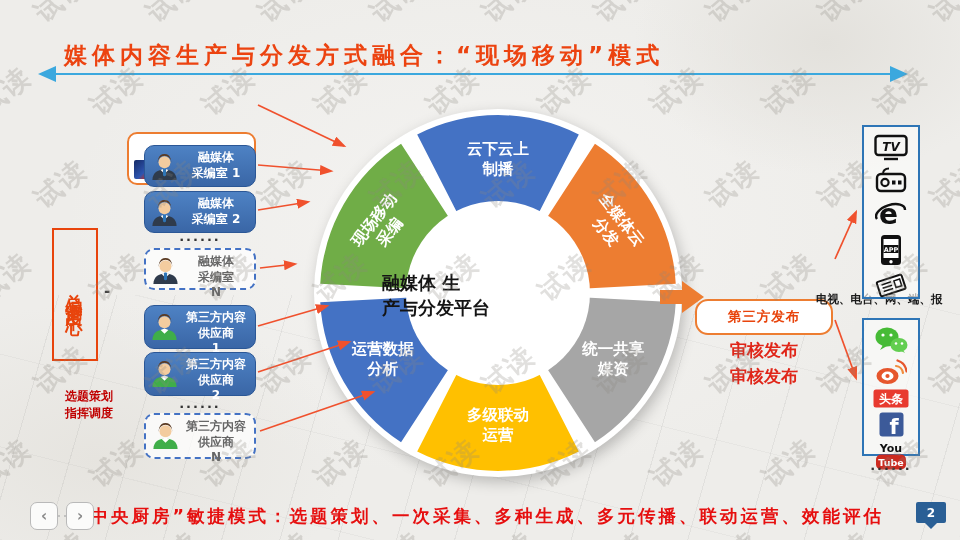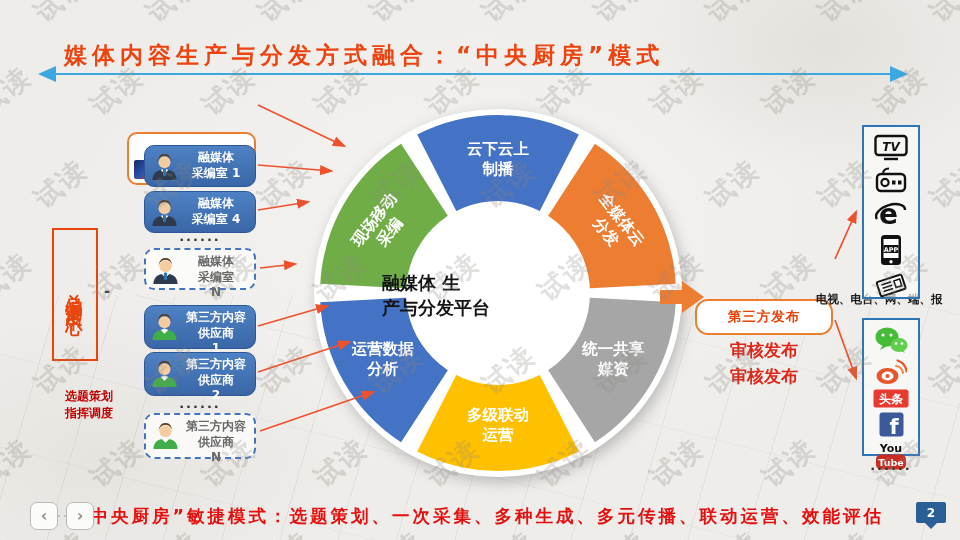--- a/index.html
+++ b/index.html
@@ -72,21 +72,21 @@
       display:flex;align-items:center;justify-content:center;}
   .page-tag::after{content:"";position:absolute;left:9px;top:21px;border:6px solid transparent;
       border-top-color:#2A5F95;border-bottom-width:0;}
 </style>
 </head>
 <body>
 
 <div class="stage">
   <div class="grid-lines"></div>
 
-  <div class="page-title">媒体内容生产与分发方式融合：“中央厨房”模式</div>
+  <div class="page-title">媒体内容生产与分发方式融合：“现场移动”模式</div>
 
   <svg class="overlay" width="960" height="540">
     <defs>
       <marker id="ah" markerWidth="9" markerHeight="8" refX="6.5" refY="3" orient="auto">
         <path d="M0 0L8 3L0 6Z" fill="#F0512D"></path>
       </marker>
       <marker id="bh" markerWidth="10" markerHeight="10" refX="7" refY="4" orient="auto-start-reverse">
         <path d="M0 0L9 4L0 8Z" fill="#3BA8DE"></path>
       </marker>
     </defs>
@@ -127,21 +127,21 @@
       </div>
       <div class="lbox solid" style="top: 191px; height: 42px;">
         <span class="avatar"><svg width="29" height="29" viewBox="0 0 30 30">
             <path d="M8 11a7 7 0 0 1 14 0c0-2-.5-9-7-9s-7 7-7 9z" fill="#5A3A22"></path>
             <circle cx="15" cy="10.5" r="6.2" fill="#F3CC9F"></circle>
             <path d="M2.5 29c0-7.5 5.5-11 12.5-11s12.5 3.5 12.5 11z" fill="#2F3B4C"></path>
             <path d="M11 18.5l4 4 4-4-4-1.5z" fill="#fff"></path>
             <rect x="13.4" y="17" width="3.2" height="8" rx="1.2" fill="#2E75B6"></rect>
           </svg></span>
         <div>融媒体</div>
-        <div>采编室 4</div>
+        <div>采编室 2</div>
       </div>
       <div class="ldots" style="top: 229px;">......</div>
       <div class="lbox dashed" style="top: 248px; height: 42px;">
         <span class="avatar"><svg width="29" height="29" viewBox="0 0 30 30">
             <path d="M8 11a7 7 0 0 1 14 0c0-2-.5-9-7-9s-7 7-7 9z" fill="#5A3A22"></path>
             <circle cx="15" cy="10.5" r="6.2" fill="#F3CC9F"></circle>
             <path d="M2.5 29c0-7.5 5.5-11 12.5-11s12.5 3.5 12.5 11z" fill="#2F3B4C"></path>
             <path d="M11 18.5l4 4 4-4-4-1.5z" fill="#fff"></path>
             <rect x="13.4" y="17" width="3.2" height="8" rx="1.2" fill="#2E75B6"></rect>
           </svg></span>

